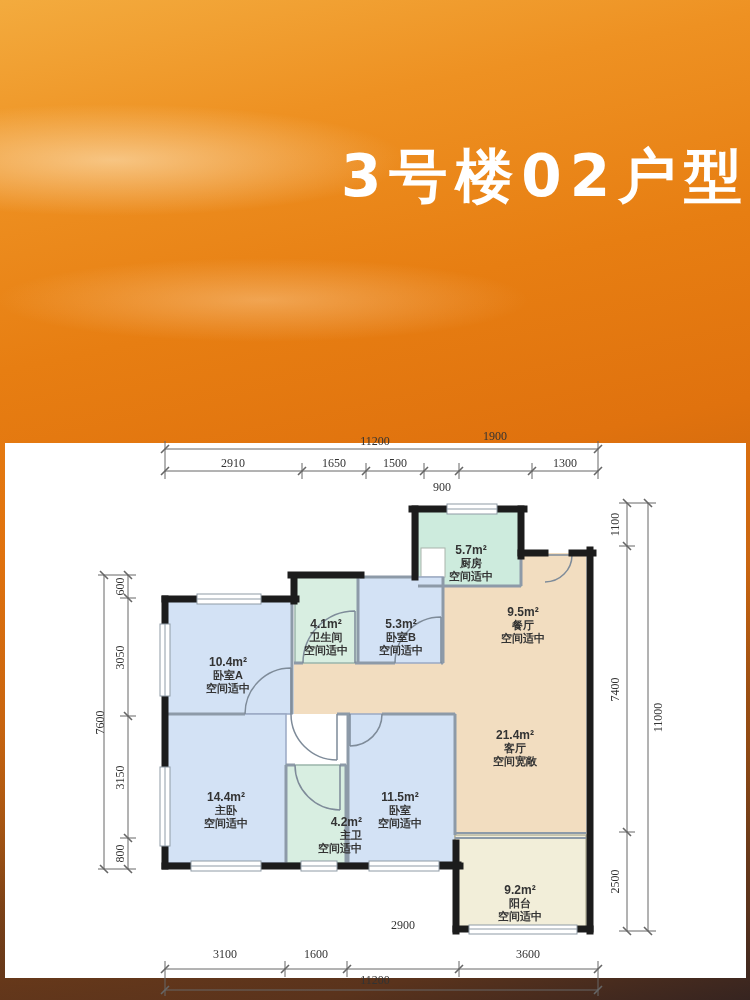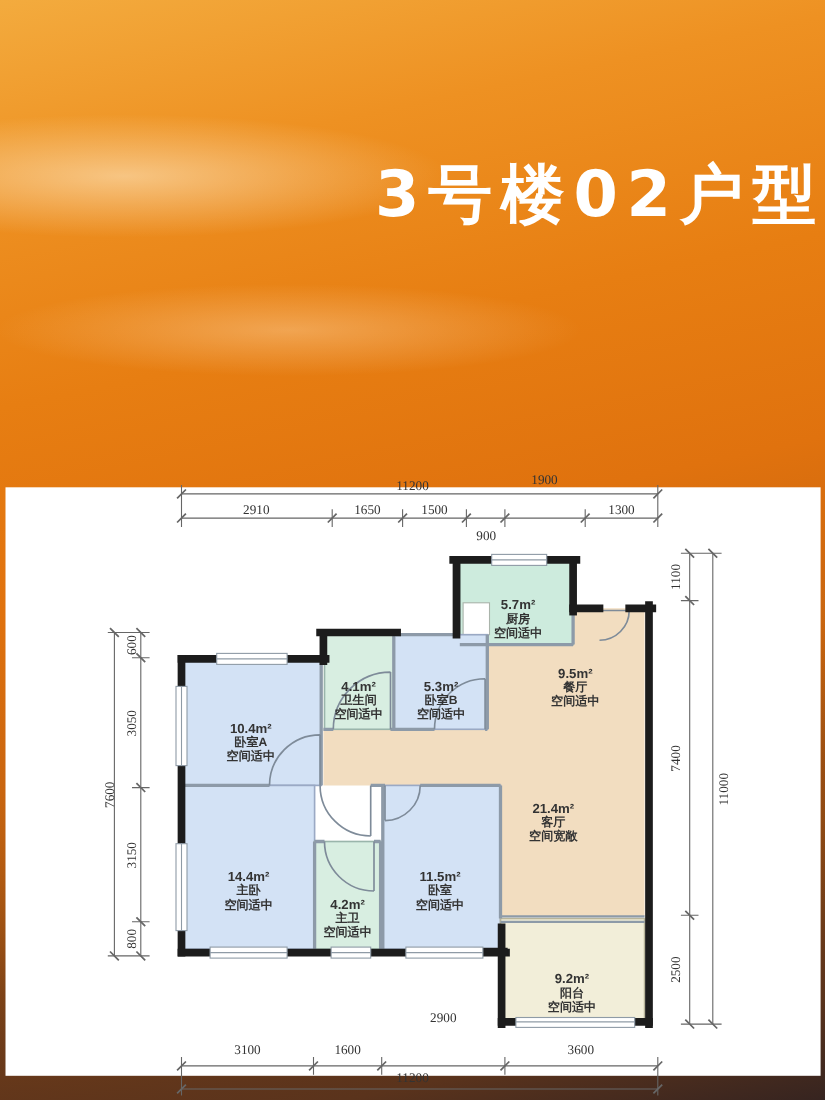--- a/index.html
+++ b/index.html
@@ -188,31 +188,31 @@
 <div class="lbl room-label" style="left:355px;top:598px;width:92px;">
   <div class="area">5.3m²</div>
   <div>卧室B</div>
   <div>空间适中</div>
 </div>
 <div class="lbl room-label" style="left:182px;top:636px;width:92px;">
   <div class="area">10.4m²</div>
   <div>卧室A</div>
   <div>空间适中</div>
 </div>
-<div class="lbl room-label" style="left:457px;top:709px;width:92px;">
+<div class="lbl room-label" style="left:457px;top:709px;width:92px;padding-left:12px;">
   <div class="area">21.4m²</div>
   <div>客厅</div>
   <div>空间宽敞</div>
 </div>
 <div class="lbl room-label" style="left:180px;top:771px;width:92px;">
   <div class="area">14.4m²</div>
   <div>主卧</div>
   <div>空间适中</div>
 </div>
-<div class="lbl room-label" style="left:270px;top:796px;width:92px;">
+<div class="lbl room-label" style="left:270px;top:796px;width:92px;text-align:right;">
   <div class="area">4.2m²</div>
   <div>主卫</div>
   <div>空间适中</div>
 </div>
 <div class="lbl room-label" style="left:354px;top:771px;width:92px;">
   <div class="area">11.5m²</div>
   <div>卧室</div>
   <div>空间适中</div>
 </div>
 <div class="lbl room-label" style="left:474px;top:864px;width:92px;">

